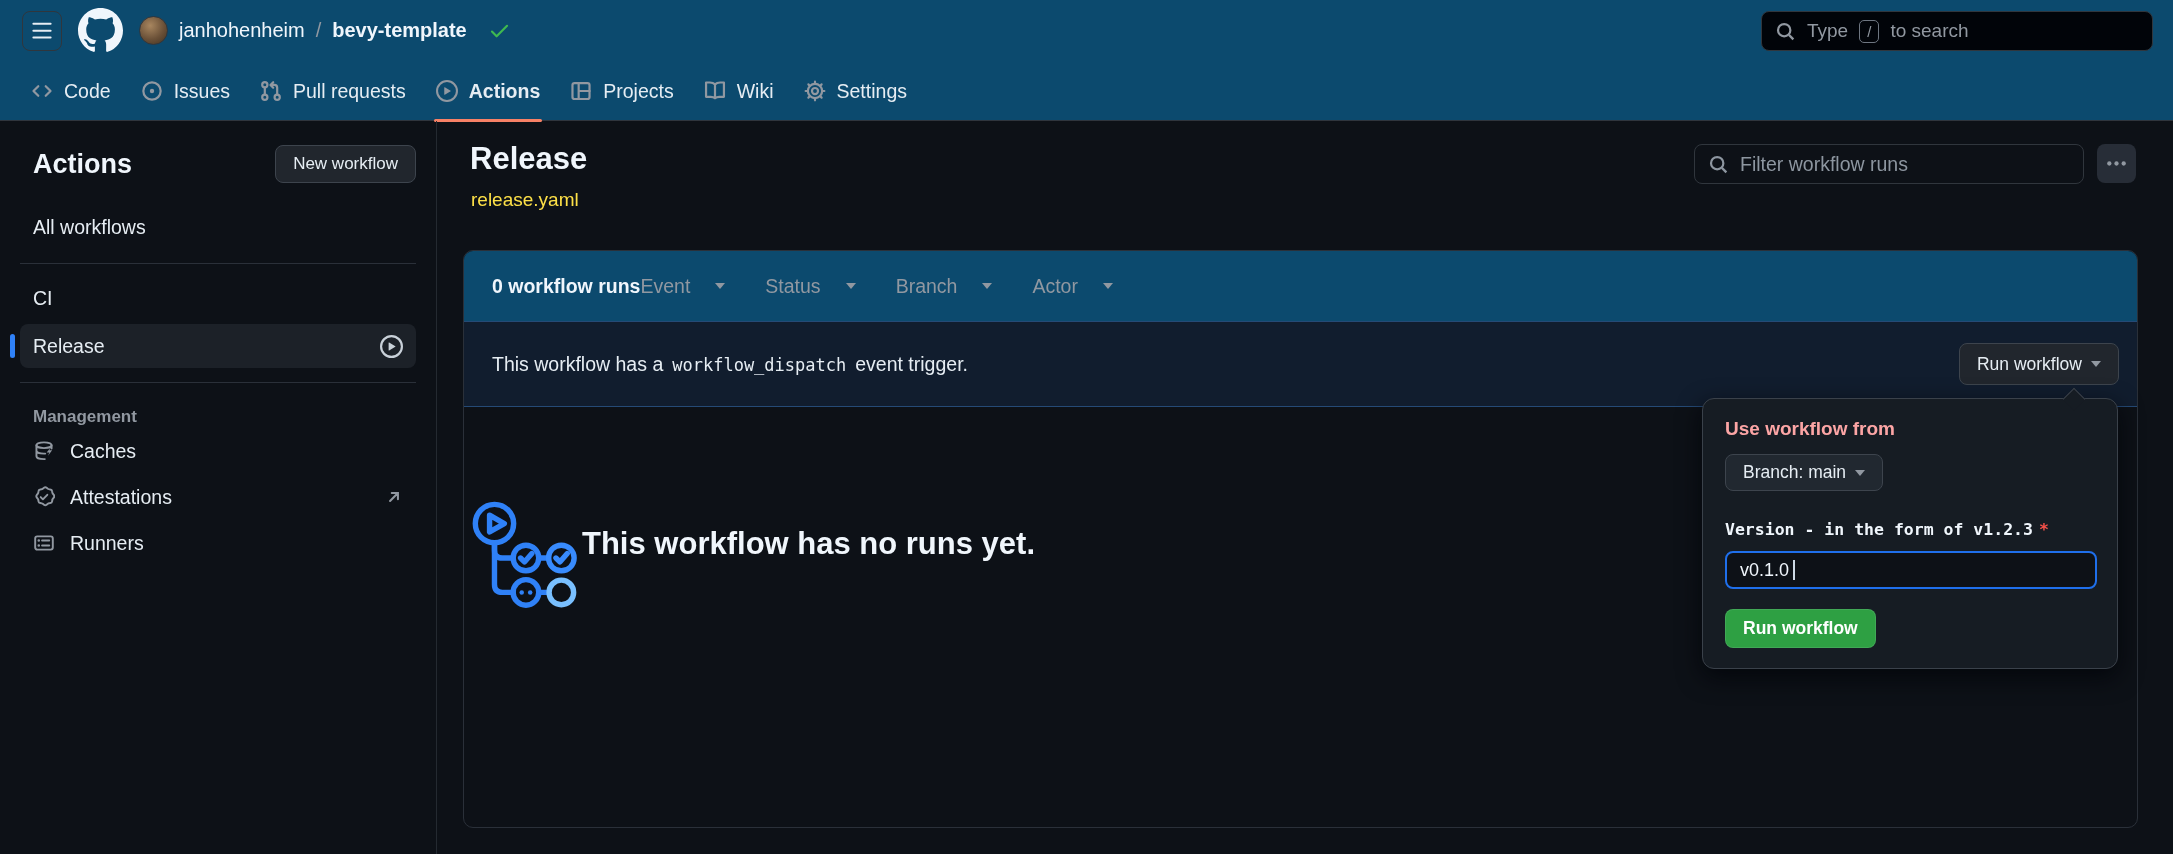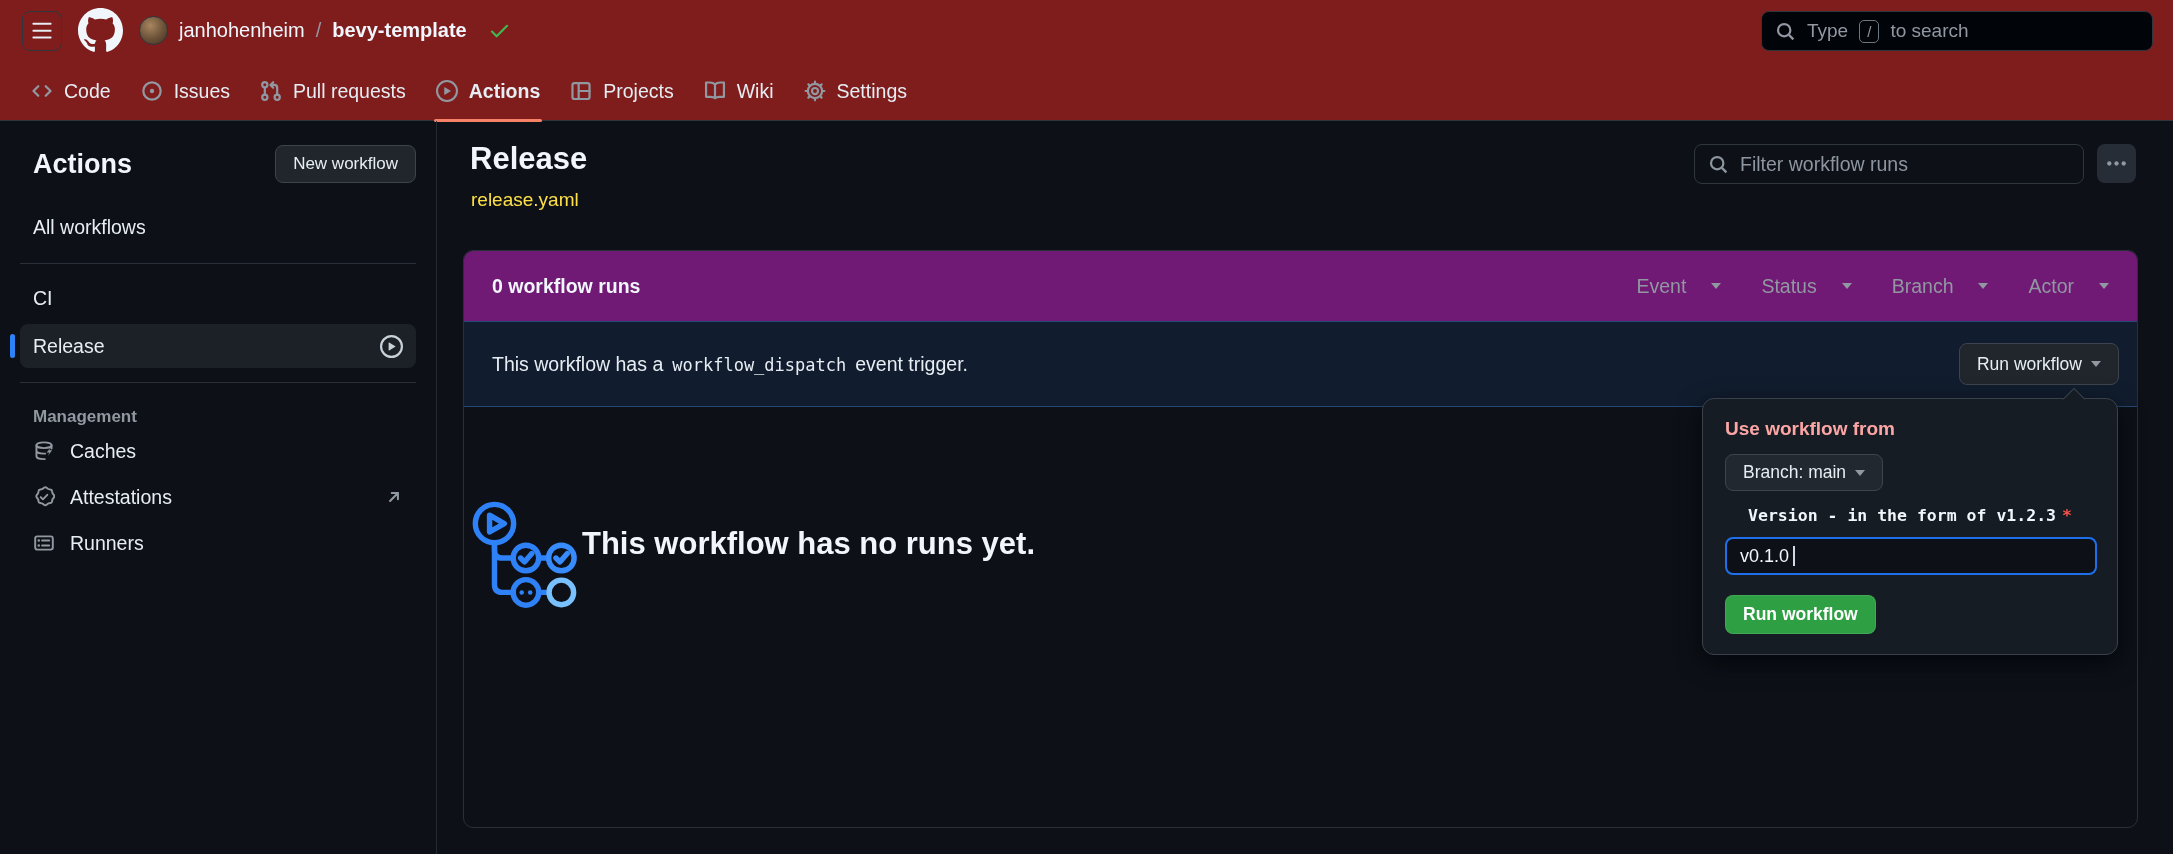--- a/index.html
+++ b/index.html
@@ -9,21 +9,21 @@
     background: #0d1117;
     color: #e6edf3;
     font-family: "Liberation Sans", sans-serif;
     overflow: hidden;
   }
   svg { display: block; }
 
   
   .app-header {
     position: absolute; top: 0; left: 0; right: 0; height: 121px;
-    background: #7f1d1d;
+    background: #0c4a6e;
     border-bottom: 1px solid #2f353d;
   }
   .header-row {
     display: flex; align-items: center; height: 61px; padding: 0 22px; gap: 16px;
   }
   .hamburger-btn {
     width: 40px; height: 40px; flex: 0 0 auto;
     border: 1px solid #30363d; border-radius: 8px; background: transparent;
     display: flex; align-items: center; justify-content: center; cursor: pointer;
   }
@@ -117,22 +117,22 @@
     width: 39px; height: 39px; border-radius: 8px; border: none; cursor: pointer;
     background: #272d37; display: flex; align-items: center; justify-content: center;
   }
   .kebab-btn svg { width: 23px; height: 23px; fill: #9198a1; }
 
   .runs-container {
     position: absolute; left: 26px; right: 35px; top: 129px; height: 578px;
     border: 1px solid #2a3039; border-radius: 10px; overflow: hidden;
   }
   .runs-header {
-    height: 70px; background: #701a75;
-    display: flex; align-items: center; justify-content: space-between; padding: 0 28px;
+    height: 70px; background: #0c4a6e;
+    display: flex; align-items: center; justify-content: flex-start; padding: 0 28px;
   }
   .runs-count { font-size: 19.5px; font-weight: 700; color: #f0f6fc; }
   .runs-filters { display: flex; gap: 40px; }
   .filter-dd { display: flex; align-items: center; gap: 25px; font-size: 19.5px; color: #9198a1; cursor: pointer; }
   .dd-caret { width: 0; height: 0; border-left: 5.5px solid transparent; border-right: 5.5px solid transparent; border-top: 6.5px solid #9198a1; }
 
   .dispatch-banner {
     height: 86px; background: #111d2e;
     border-top: 1px solid #254a76; border-bottom: 1px solid #254a76;
     display: flex; align-items: center; justify-content: space-between; padding: 0 18px 0 28px;
@@ -154,22 +154,22 @@
     padding: 19px 22px 20px 22px; z-index: 10;
   }
   .popup::before {
     content: ""; position: absolute; top: -8.5px; left: 363px; width: 15px; height: 15px;
     background: #161c23; border-left: 1px solid #3a414a; border-top: 1px solid #3a414a;
     transform: rotate(45deg);
   }
   .popup-heading { font-size: 19px; font-weight: 700; color: #fca5a5; }
   .branch-btn { margin-top: 14px; height: 37px; font-size: 17.5px; background: #212830; }
   .version-label {
-    margin-top: 15px; font-family: "DejaVu Sans Mono", monospace;
-    font-weight: 700; font-size: 16.5px; color: #f0f6fc; text-align: center;
+    margin-top: 29px; font-family: "DejaVu Sans Mono", monospace;
+    font-weight: 700; font-size: 16.5px; color: #f0f6fc;
   }
   .required-mark { color: #f85149; margin-left: 6px; }
   .version-input-wrap { position: relative; margin-top: 12px; }
   .version-input {
     width: 372px; height: 38px; background: #0d1117;
     border: 2px solid #1f6feb; border-radius: 8px;
     color: #f0f6fc; font-size: 18px; padding: 0 13px; outline: none;
     font-family: "Liberation Sans", sans-serif;
   }
   .input-caret { position: absolute; left: 68px; top: 9px; width: 2px; height: 20px; background: #cdd9e5; }

